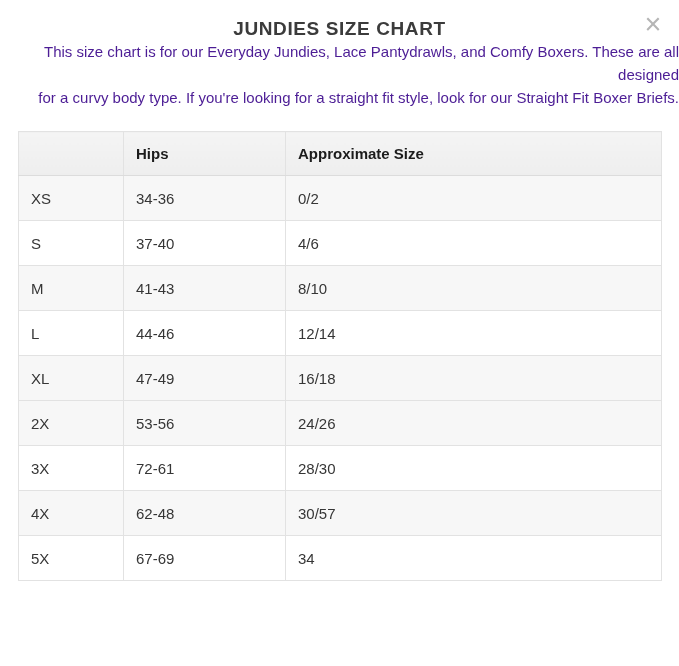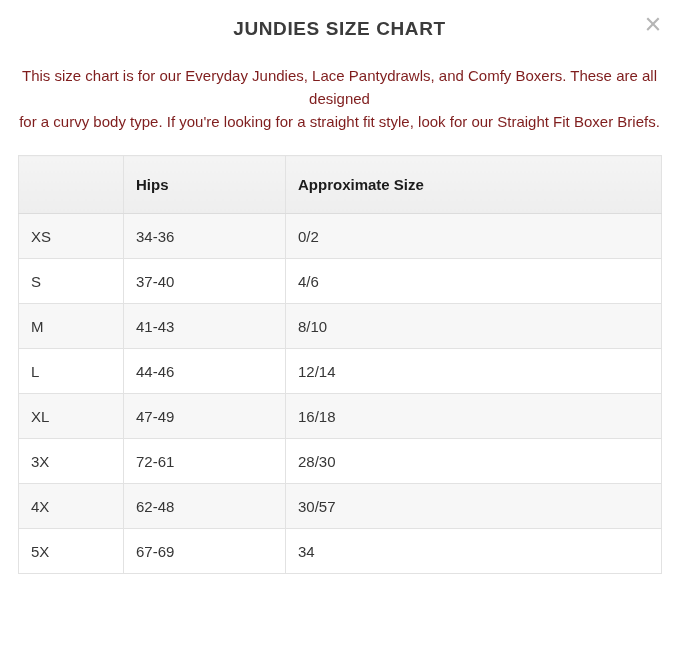--- a/index.html
+++ b/index.html
@@ -34,25 +34,24 @@
   }
   .modal-title {
     padding-top: 18px;
     text-align: center;
     font-size: 19px;
     font-weight: bold;
     letter-spacing: 0.6px;
     color: #3b3b3b;
   }
   .intro {
-    margin-top: 24px;
-    text-align: center;
+    text-align: right;
     font-size: 15px;
     line-height: 23px;
-    color: #7f1d1d;
+    color: #4c1d95;
   }
   .intro span { display: block; }
   table.size-chart {
     margin: 22px 18px 0 18px;
     width: 643px;
     border-collapse: collapse;
     table-layout: fixed;
     font-size: 15px;
     color: #363636;
   }
@@ -60,21 +59,21 @@
   table.size-chart col.c2 { width: 162px; }
   table.size-chart col.c3 { width: 376px; }
   table.size-chart th,
   table.size-chart td {
     border: 1px solid #e2e2e2;
     text-align: left;
     padding: 0 0 0 12px;
     vertical-align: middle;
   }
   table.size-chart th {
-    height: 58px;
+    height: 44px;
     background: linear-gradient(to bottom, #f4f4f4, #eeeeee);
     font-weight: bold;
     color: #1c1c1c;
     border-bottom-color: #dcdcdc;
   }
   table.size-chart td { height: 45px; background: #ffffff; }
   table.size-chart tr.alt td { background: #f7f7f7; }
 </style>
 </head>
 <body>
@@ -124,20 +123,25 @@
       <tr>
         <td>L</td>
         <td>44-46</td>
         <td>12/14</td>
       </tr>
       <tr class="alt">
         <td>XL</td>
         <td>47-49</td>
         <td>16/18</td>
       </tr>
+      <tr class="alt">
+        <td>2X</td>
+        <td>53-56</td>
+        <td>24/26</td>
+      </tr>
       <tr>
         <td>3X</td>
         <td>72-61</td>
         <td>28/30</td>
       </tr>
       <tr class="alt">
         <td>4X</td>
         <td>62-48</td>
         <td>30/57</td>
       </tr>

